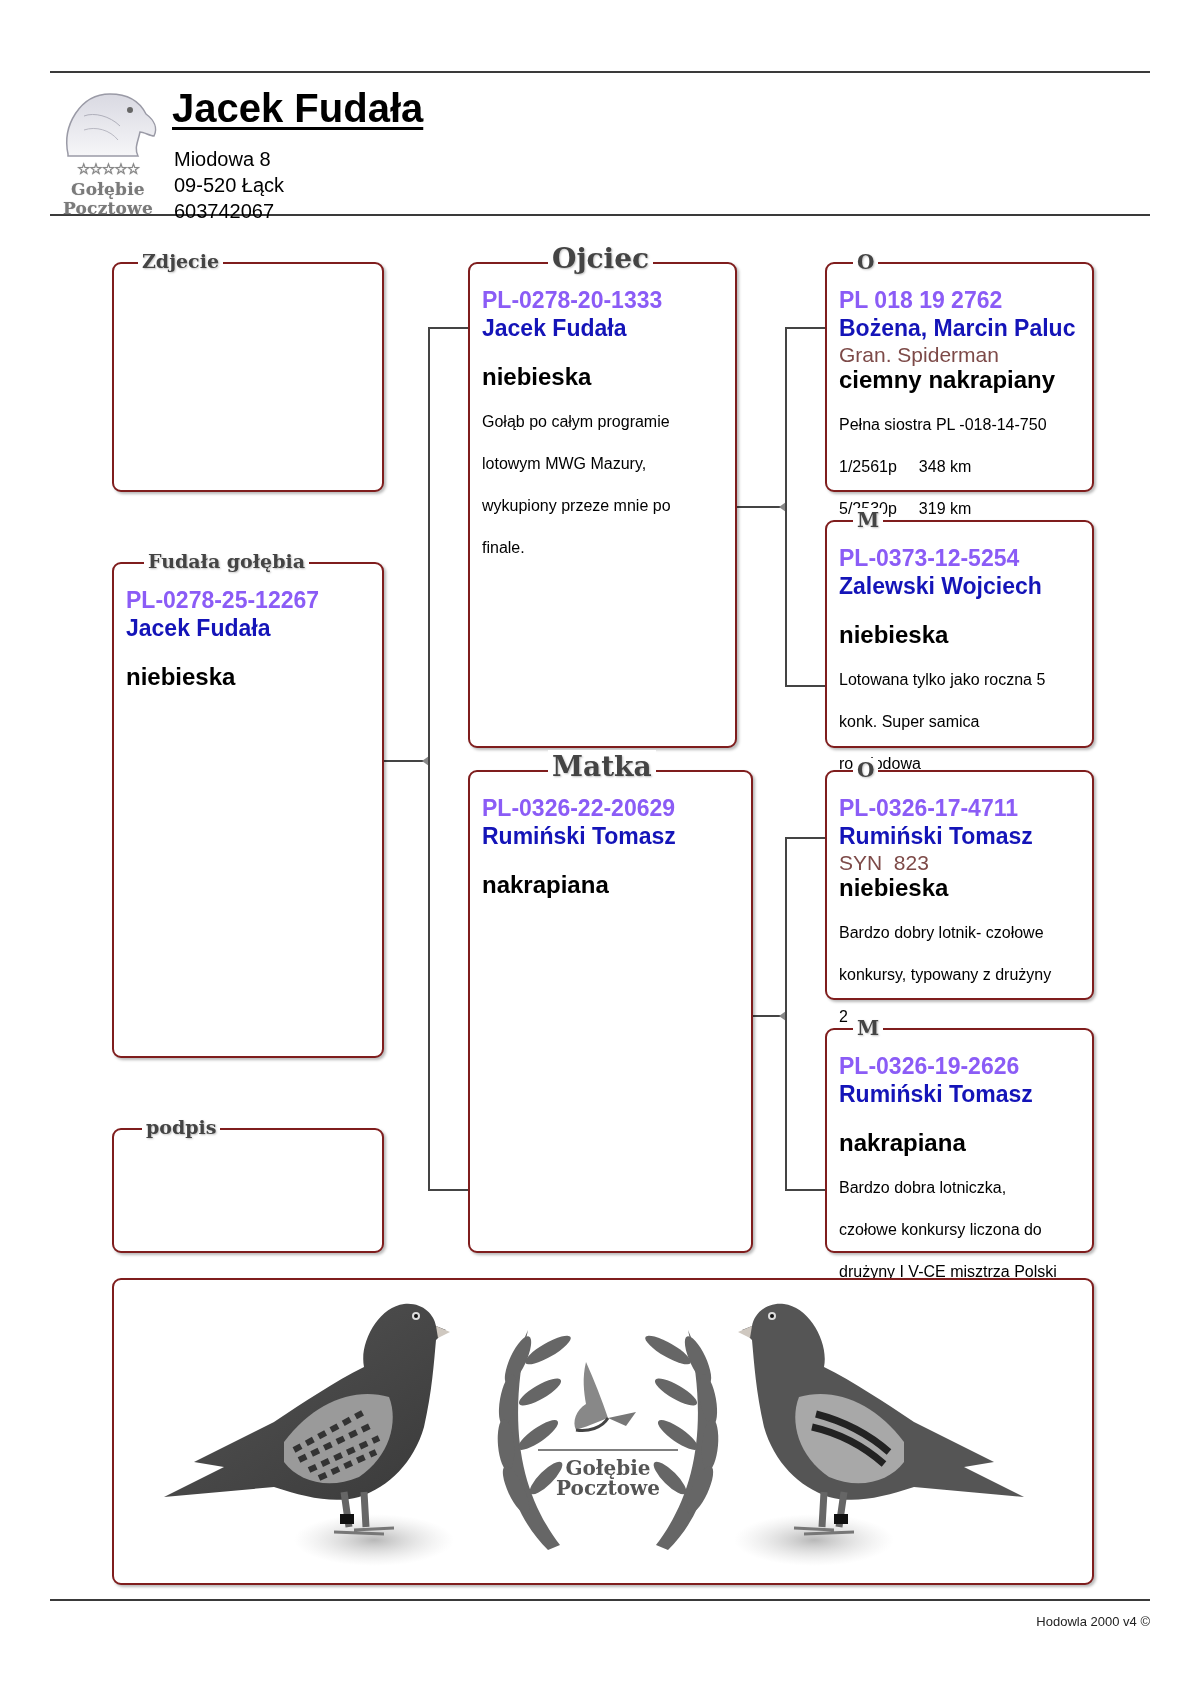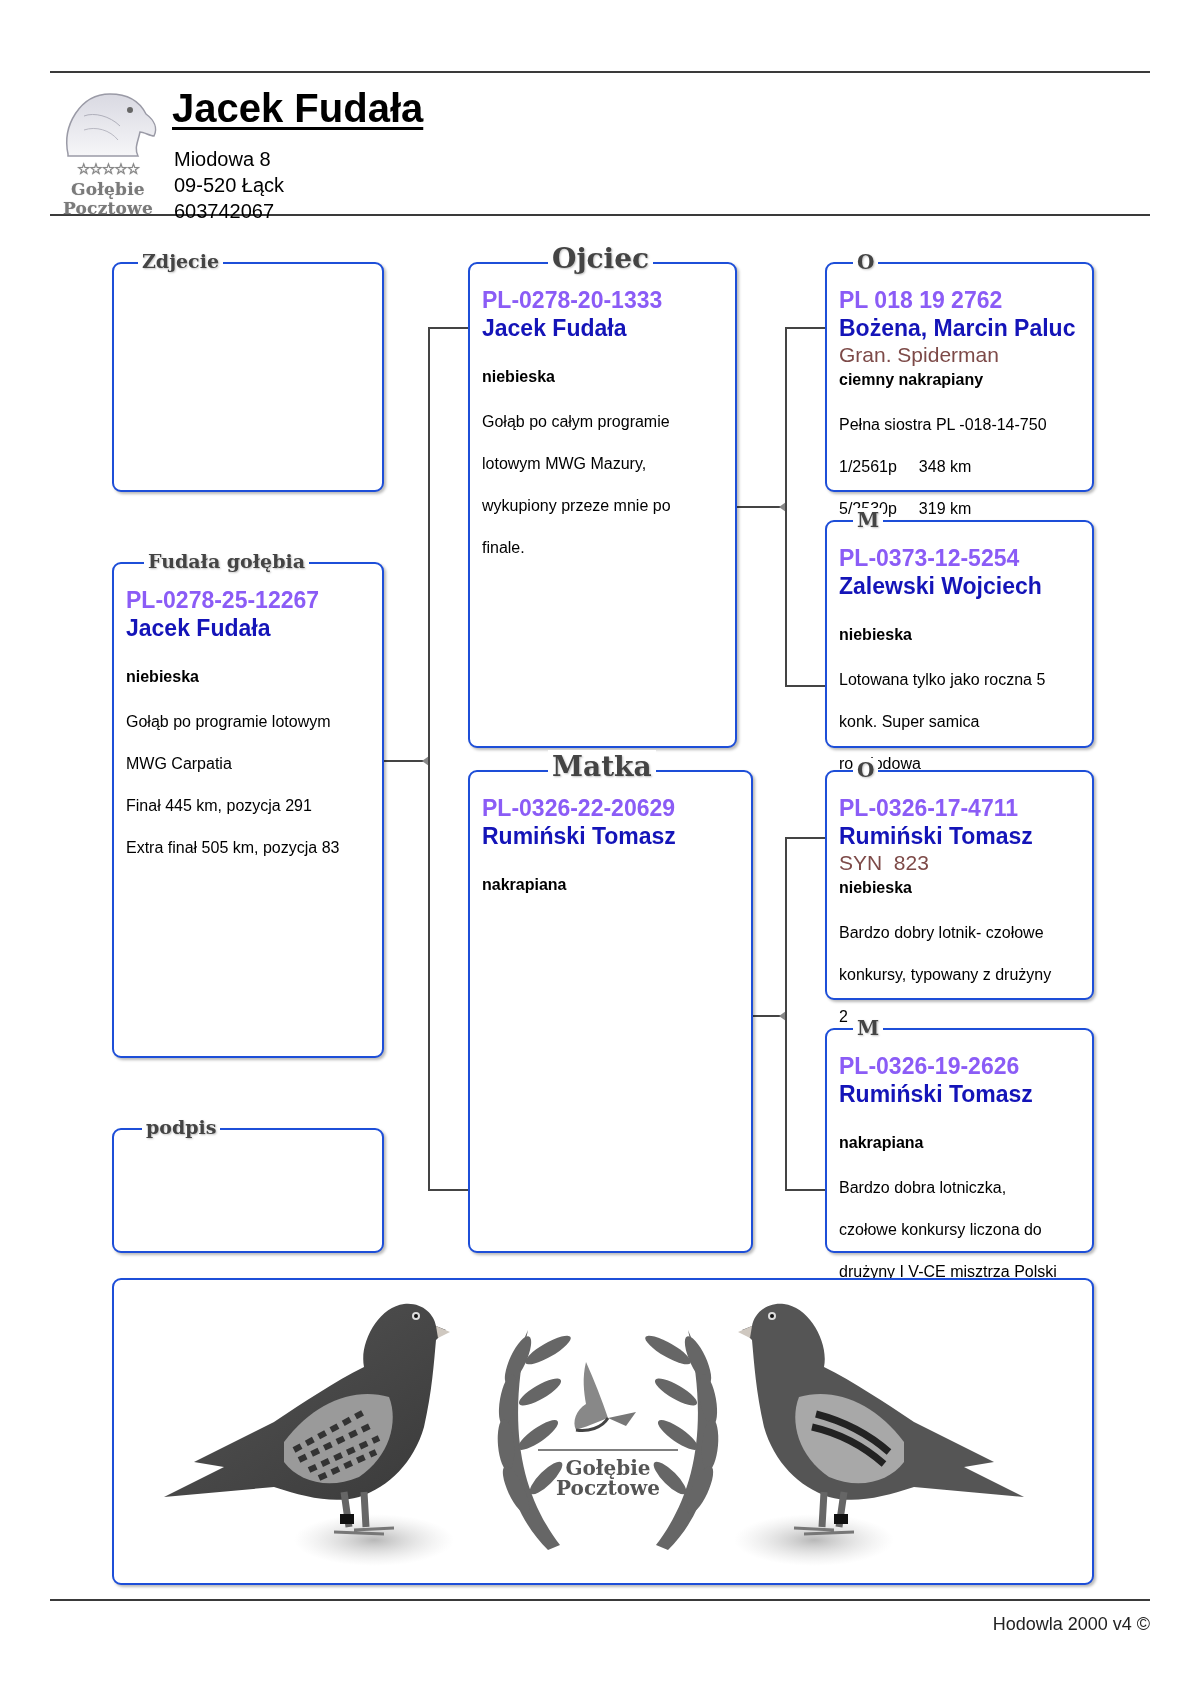--- a/index.html
+++ b/index.html
@@ -8,42 +8,42 @@
   .rule { position: absolute; left: 50px; width: 1100px; height: 2px; background: #3a3a3a; }
   .logo { position: absolute; left: 54px; top: 86px; width: 108px; height: 140px; }
   .logo-text { position: absolute; left: 54px; width: 108px; text-align: center;
                font-family: "DejaVu Serif", serif; font-weight: bold; color: #7a7a7a;
                font-size: 17px; line-height: 19px; letter-spacing: 0.2px;
                text-shadow: 0 0 1px #bbb; }
   .breeder-name { position: absolute; left: 172px; top: 86px; font-size: 40px; font-weight: bold;
                   text-decoration: underline; text-decoration-thickness: 3px; text-underline-offset: 5px; }
   .addr { position: absolute; left: 174px; font-size: 20px; line-height: 26px; }
 
-  .box { position: absolute; border: 2px solid #1d4ed8; border-radius: 9px; background: #fff;
+  .box { position: absolute; border: 2px solid #7f1d1d; border-radius: 9px; background: #fff;
          box-shadow: 2px 2px 3px rgba(0,0,0,0.28); box-sizing: border-box; }
   .legend { position: absolute; top: -17px; background: #fff; padding: 0 4px;
             font-family: "DejaVu Serif", serif; font-weight: bold; color: #444;
             text-shadow: 1px 1px 2px rgba(0,0,0,0.25); white-space: nowrap; }
   .legend.sm { font-size: 19px; top: -14px; }
   .legend.lg { font-size: 28px; top: -22px; }
   .legend.om { font-size: 20px; top: -14px; }
   .content { position: absolute; left: 12px; right: 8px; }
   .ring { color: #8b5cf6; font-weight: bold; font-size: 23px; line-height: 28px; }
   .owner { color: #1414b8; font-weight: bold; font-size: 23px; line-height: 28px; }
   .pname { color: #7d4a48; font-size: 21px; line-height: 25px; }
-  .color { font-weight: bold; font-size: 16px; line-height: 26px; }
+  .color { font-weight: bold; font-size: 24px; line-height: 26px; }
   .desc { font-size: 16px; line-height: 21px; white-space: pre-line; }
   .desc .row { display: block; }
   .desc .row span + span { margin-left: 22px; }
   .gap { height: 22px; }
 
   .line { position: absolute; background: #444; }
   .tri { position: absolute; width: 0; height: 0; border-top: 5px solid transparent;
          border-bottom: 5px solid transparent; border-right: 7px solid #888; }
-  .footer { position: absolute; right: 50px; top: 1614px; font-size: 18px; color: #222; }
+  .footer { position: absolute; right: 50px; top: 1614px; font-size: 13px; color: #222; }
 </style>
 </head>
 <body>
 
 <div class="rule" style="top:71px"></div>
 <div class="rule" style="top:214px"></div>
 <div class="rule" style="top:1599px"></div>
 
 <svg class="logo" viewBox="0 0 108 140">
   <defs>
@@ -88,26 +88,20 @@
   <div class="legend sm" style="left:24px">Zdjecie</div>
 </div>
 
 <div class="box" style="left:112px; top:562px; width:272px; height:496px">
   <div class="legend sm" style="left:30px">Fudała gołębia</div>
   <div class="content" style="top:22px">
     <div class="ring">PL-0278-25-12267</div>
     <div class="owner">Jacek Fudała</div>
     <div class="gap"></div>
     <div class="color">niebieska</div>
-    <div class="desc">
-      <span class="row">Gołąb po programie lotowym</span>
-      <span class="row">MWG Carpatia</span>
-      <span class="row">Finał 445 km, pozycja 291</span>
-      <span class="row">Extra finał 505 km, pozycja 83</span>
-    </div>
   </div>
 </div>
 
 <div class="box" style="left:112px; top:1128px; width:272px; height:125px">
   <div class="legend sm" style="left:28px">podpis</div>
 </div>
 
 <div class="box" style="left:468px; top:262px; width:269px; height:486px">
   <div class="legend lg" style="left:78px">Ojciec</div>
   <div class="content" style="top:22px">

